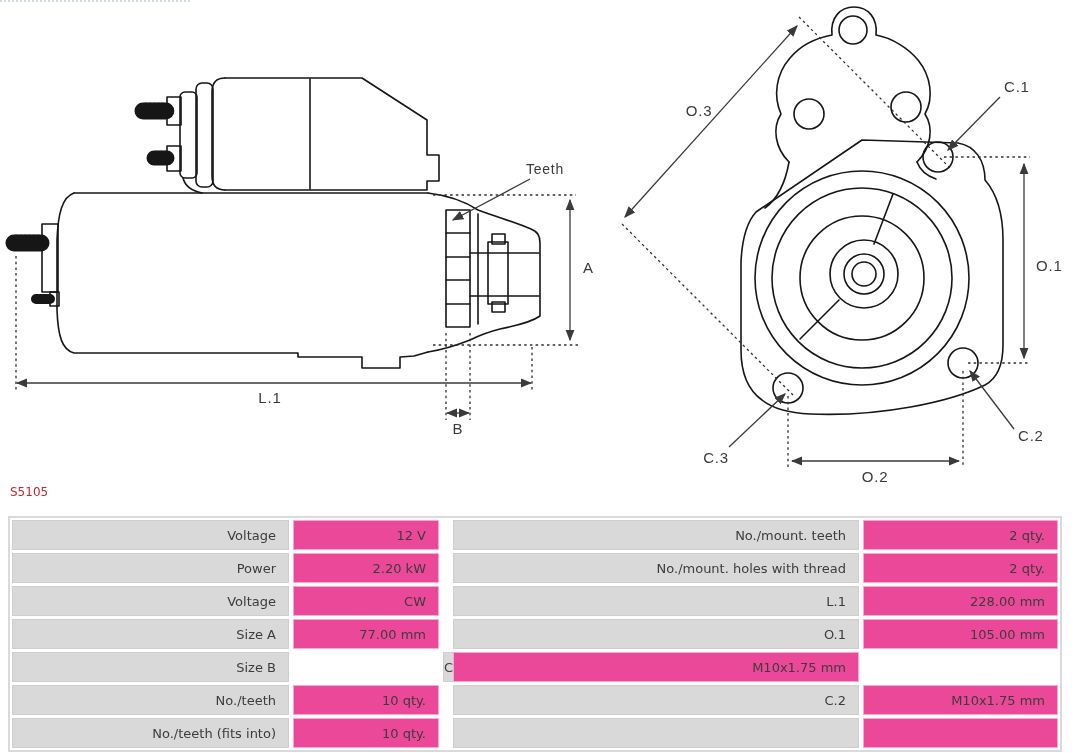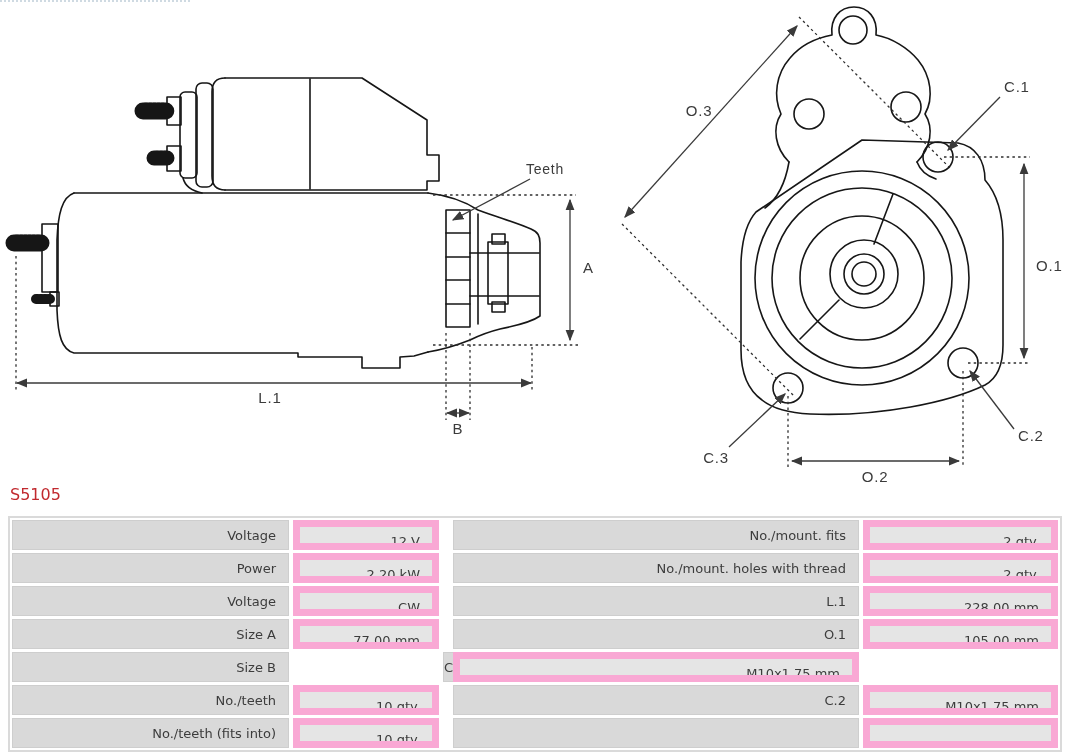--- a/index.html
+++ b/index.html
@@ -7,30 +7,30 @@
         font-family:"DejaVu Sans","Liberation Sans",sans-serif;}
   .logo-artifact{position:absolute;left:0;top:0;width:190px;height:5px;
         border-top:2px dotted #a9bccb;opacity:.55;}
   .drawing-svg{position:absolute;left:0;top:0;}
   .ink{fill:none;stroke:#161616;stroke-width:1.6;stroke-linejoin:round;stroke-linecap:round;}
   .thread{stroke:#161616;stroke-dasharray:1.8 2.4;fill:none;}
   .dim{fill:none;stroke:#3a3a3a;stroke-width:1.3;}
   .dsh{fill:none;stroke:#2f2f2f;stroke-width:1.3;stroke-dasharray:2.5 3.2;}
   .dimtext{font-size:15px;fill:#3b3b3b;letter-spacing:.8px;font-family:"Liberation Sans","DejaVu Sans",sans-serif;}
   .dimtext-sm{font-size:14px;}
-  .partno{position:absolute;left:10px;top:485px;font-size:16px;color:#c1292e;}
+  .partno{position:absolute;left:10px;top:485px;font-size:12px;color:#c1292e;}
   .spec{position:absolute;left:8px;top:516px;width:1054px;box-sizing:border-box;
         border:2px solid #dadada;background:#fff;padding:2px;}
   .srow{display:grid;grid-template-columns:277px 146px 6px 406px 1fr;column-gap:4px;
         height:30px;margin-bottom:3px;}
   .srow:last-child{margin-bottom:0;}
   .cell{font-size:13px;color:#3c3c3c;line-height:29px;text-align:right;padding-right:12px;
         box-sizing:border-box;overflow:hidden;white-space:nowrap;}
   .lbl{background:#d9d9d9;border:1px solid #cecece;}
-  .val{background:#e5e5e5;border:7px solid #f9a8d4;}
+  .val{background:#ec4899;border:1px solid #f9a8d4;}
   .spacer{background:transparent;}
 </style>
 </head>
 <body>
 
 <div class="page">
 
   <div class="logo-artifact"></div>
 
   <svg class="drawing-svg" width="1080" height="512" viewBox="0 0 1080 512">
@@ -155,21 +155,21 @@
     </g>
   </svg>
 
   <div class="partno">S5105</div>
 
   <div class="spec">
     <div class="srow">
       <div class="cell lbl">Voltage</div>
       <div class="cell val">12 V</div>
       <div class="spacer"></div>
-      <div class="cell lbl">No./mount. fits</div>
+      <div class="cell lbl">No./mount. teeth</div>
       <div class="cell val">2 qty.</div>
     </div>
     <div class="srow">
       <div class="cell lbl">Power</div>
       <div class="cell val">2.20 kW</div>
       <div class="spacer"></div>
       <div class="cell lbl">No./mount. holes with thread</div>
       <div class="cell val">2 qty.</div>
     </div>
     <div class="srow">

